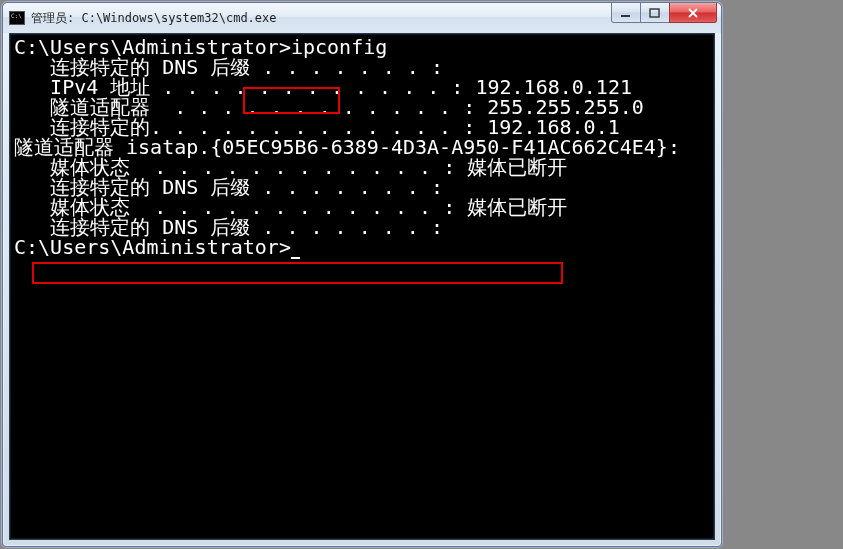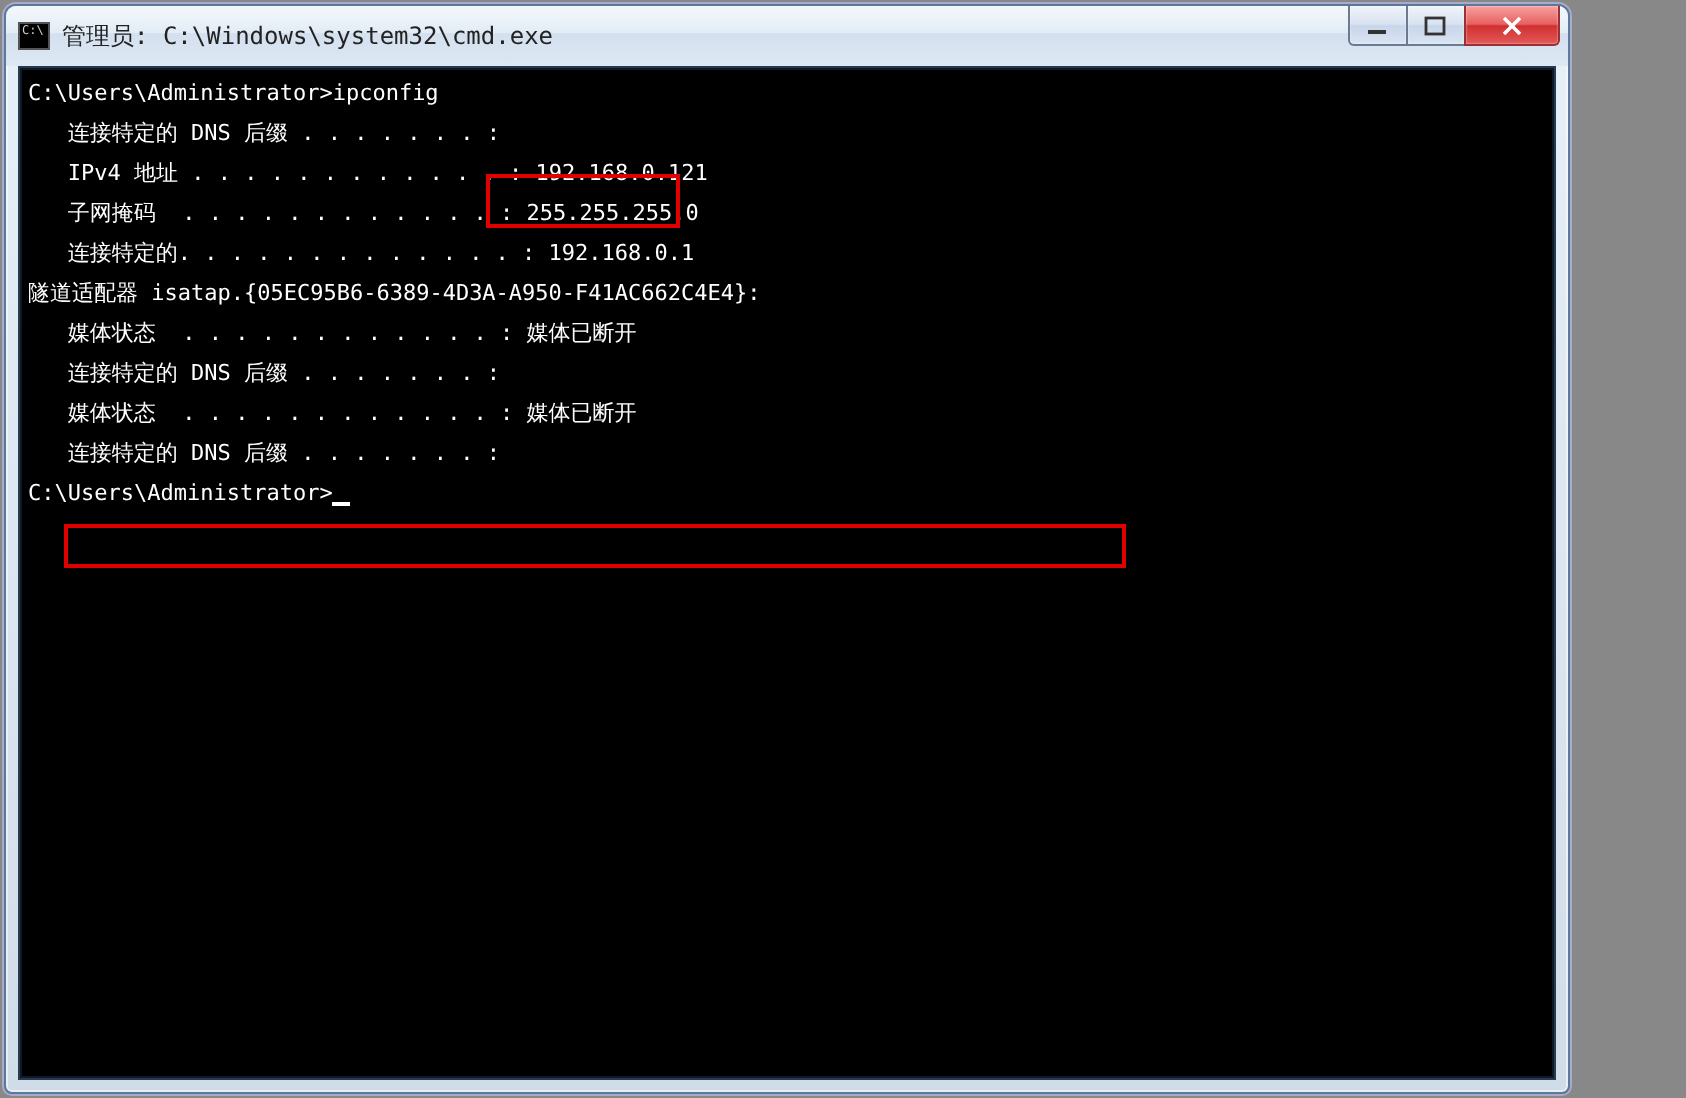--- a/index.html
+++ b/index.html
@@ -8,21 +8,21 @@
     font-family: "Consolas", "SimSun", monospace;
     width: 843px;
     height: 549px;
     overflow: hidden;
     position: relative;
   }
   .window {
     position: absolute;
     left: 2px;
     top: 2px;
-    width: 783px;
+    width: 720px;
     height: 545px;
     background: linear-gradient(to bottom, #e8f0f8, #d0dce8);
     border: 1px solid #5a7a9a;
     border-radius: 6px 6px 4px 4px;
     box-shadow: 0 0 0 1px #aac,
                 inset 0 0 0 1px rgba(255,255,255,0.5);
     display: flex;
     flex-direction: column;
   }
   .titlebar {
@@ -87,21 +87,21 @@
     margin-right: 4px;
     color: #fff;
   }
   .win-btn svg { display:block; }
   .terminal {
     flex: 1;
     margin: 0 6px 6px 6px;
     background: #000;
     color: #fff;
     font-family: "NSimSun", "SimSun", "Consolas", monospace;
-    font-size: 11px;
+    font-size: 20px;
     line-height: 20px;
     letter-spacing: 0;
     padding: 3px 2px 2px 4px;
     position: relative;
     border: 1px solid #2a3a4a;
     box-shadow: inset 0 0 0 1px #0a1a2a;
     overflow: hidden;
   }
   .terminal .row { white-space: pre; }
   .hl-red {
@@ -148,21 +148,21 @@
 
   <div class="terminal">
     <div class="row"></div>
     <div class="row"><span>C:\Users\Administrator&gt;</span><span>ipconfig</span></div>
     <div class="row"></div>
     <div class="row"></div>
     <div class="row"></div>
     <div class="row"></div>
     <div class="row">   连接特定的 DNS 后缀 . . . . . . . :</div>
     <div class="row">   IPv4 地址 . . . . . . . . . . . . : 192.168.0.121</div>
-    <div class="row">   子网掩码  . . . . . . . . . . . . : 255.255.255.0</div>
+    <div class="row">   隧道适配器  . . . . . . . . . . . . : 255.255.255.0</div>
     <div class="row">   连接特定的. . . . . . . . . . . . . : 192.168.0.1</div>
     <div class="row"></div>
     <div class="row">隧道适配器 isatap.{05EC95B6-6389-4D3A-A950-F41AC662C4E4}:</div>
     <div class="row"></div>
     <div class="row">   媒体状态  . . . . . . . . . . . . : 媒体已断开</div>
     <div class="row">   连接特定的 DNS 后缀 . . . . . . . :</div>
     <div class="row"></div>
     <div class="row"></div>
     <div class="row">   媒体状态  . . . . . . . . . . . . : 媒体已断开</div>
     <div class="row">   连接特定的 DNS 后缀 . . . . . . . :</div>

